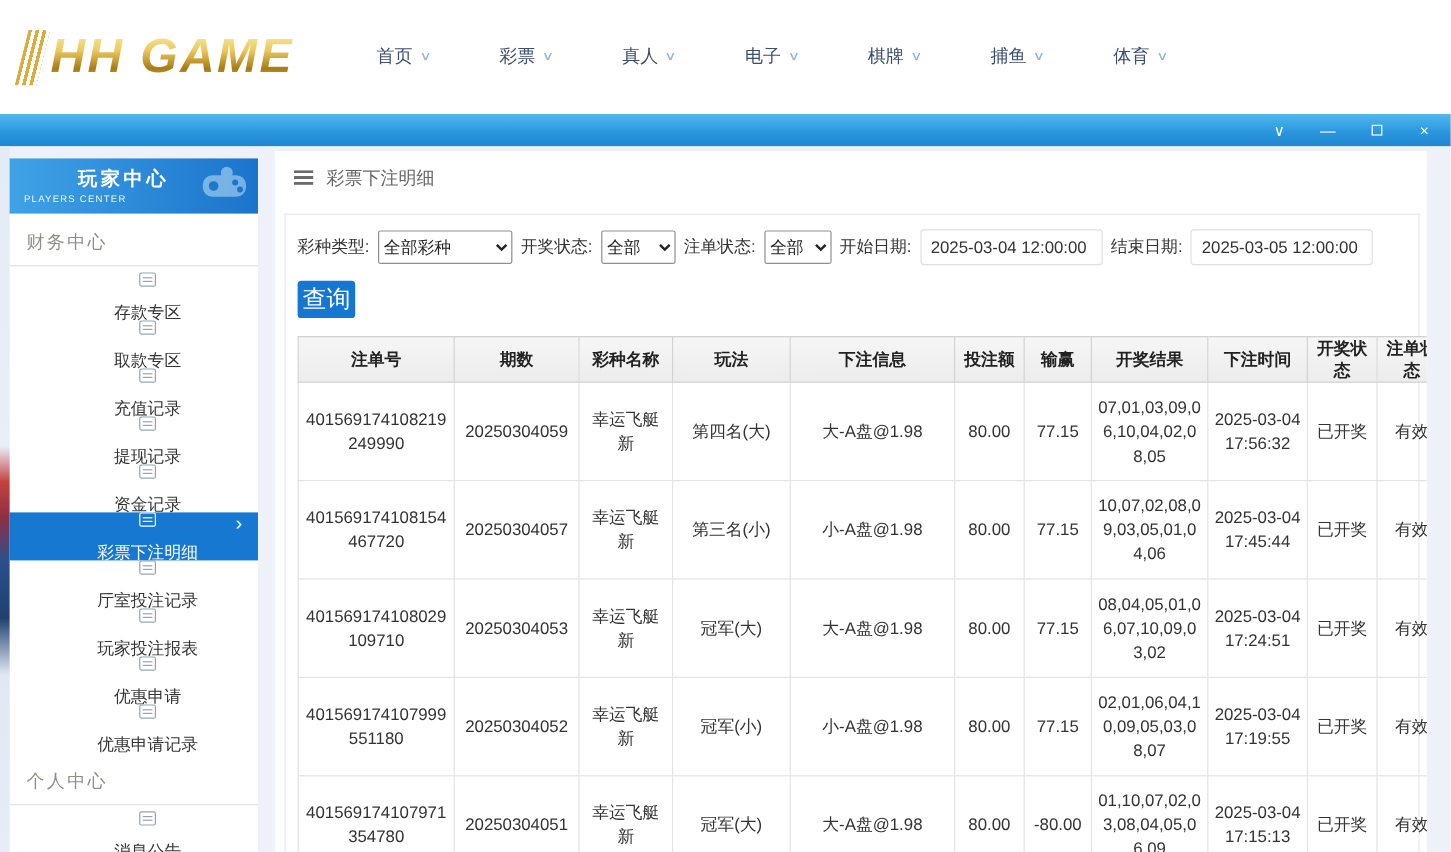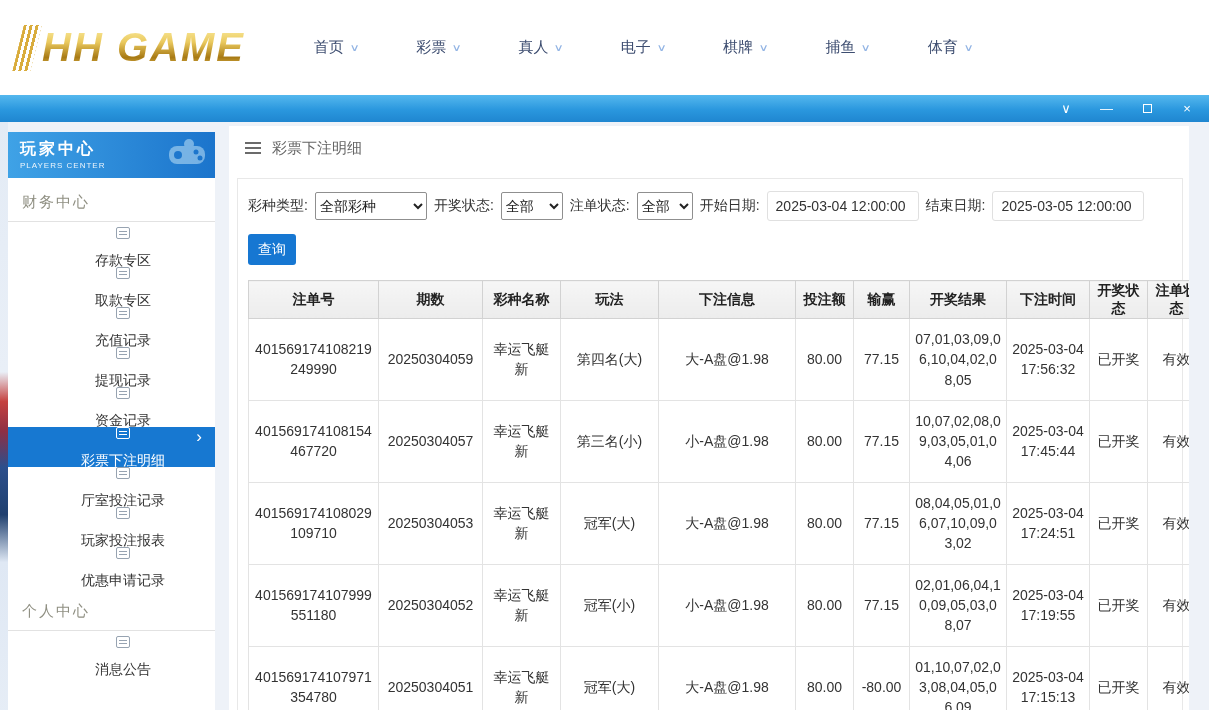--- a/index.html
+++ b/index.html
@@ -26,21 +26,21 @@
   
   .window-body { position:relative; height:595px; background:#eef2f8; display:flex; }
   .desktop-sliver { position:absolute; left:0; top:0; width:8px; height:100%;
     background:linear-gradient(180deg,#e3ebf5 0%,#e9eff7 42%,#c5413f 47%,#8e2f44 52%,#2c4f8c 58%,#20406f 66%,#dfe8f4 74%,#e6edf6 100%); }
   .bottom-strip { position:absolute; left:8px; right:0; bottom:0; height:7px; background:#d3e3f4; }
 
   
   .sidebar { margin:10px 0 0 8px; width:207px; background:#fff; height:calc(100% - 10px); flex:0 0 auto; }
   .sidebar-header { height:46px; background:linear-gradient(90deg,#3fa2e6 0%,#1b74cc 100%);
     color:#fff; padding:7px 12px; position:relative; overflow:hidden; }
-  .sh-title { font-size:16px; font-weight:bold; letter-spacing:3px; }
+  .sh-title { font-size:16px; font-weight:bold; letter-spacing:3px;margin-left:45px; }
   .sh-sub { font-size:8px; letter-spacing:1px; opacity:.9; margin-top:1px; }
   .sh-pad { position:absolute; right:8px; top:6px; opacity:.55; }
   .sec-title { color:#8f8f82; font-size:15px; letter-spacing:2px; padding:15px 14px 9px 14px;
     border-bottom:1px solid #e2e2e2; margin-bottom:5px; }
   .menu-item { height:40px; display:flex; align-items:center; gap:13px; padding-left:23px;
     font-size:14px; color:#333; cursor:pointer; position:relative;flex-direction:column; }
   .mi { width:14px; height:12px; border:1px solid #97a3b1; border-radius:2px; position:relative; flex:0 0 auto; }
   .mi::after { content:""; position:absolute; left:2px; right:2px; top:3px;
     border-top:1px solid #97a3b1; box-shadow:0 3px 0 #97a3b1; }
   .menu-item.active { background:#1778d1; color:#fff; }
@@ -54,21 +54,21 @@
   .hamburger { width:16px; height:12px;
     background:repeating-linear-gradient(180deg,#6b6b6b 0 2px, transparent 2px 5px); }
   .panel { margin:8px 6px 0 8px; border:1px solid #e8e8e8; padding:12px 10px 16px 10px; }
   .filters { display:flex; align-items:center; gap:7px; font-size:14px; color:#333; white-space:nowrap; }
   .filters select { height:28px; border:1px solid #8f8f8f; background:#fff; font-size:14px; color:#222;
     font-family:inherit; border-radius:2px; }
   .sel-type { width:112px; } .sel-draw { width:62px; } .sel-order { width:56px; }
   .date-input { height:30px; width:152px; border:1px solid #e0e0e0; border-radius:3px;
     font-size:14px; color:#333; padding:0 8px; font-family:inherit; }
   .search-btn { margin-top:13px; width:48px; height:31px; background:#1677d2; color:#fff; border:none;
-    border-radius:3px; font-size:14px; font-family:Liberation Sans, sans-serif; cursor:pointer; }
+    border-radius:3px; font-size:20px; font-family:Liberation Sans, sans-serif; cursor:pointer; }
 
   
   table { width:100%; border-collapse:collapse; table-layout:fixed; margin-top:15px; }
   th { background:linear-gradient(180deg,#f6f6f6,#ececec); border:1px solid #d2d2d2; height:38px;
     font-size:14px; color:#222; font-weight:bold; padding:0 2px; overflow:hidden; }
   td { border:1px solid #e3e3e3; text-align:center; vertical-align:middle; font-size:14px; color:#333;
     padding:10px 4px; height:74px; word-break:break-all; line-height:1.45; }
   .col0{width:130px}.col1{width:104px}.col2{width:78px}.col3{width:98px}.col4{width:137px}
   .col5{width:58px}.col6{width:56px}.col7{width:97px}.col8{width:83px}.col9{width:58px}.col10{width:58px}
 </style>
@@ -161,20 +161,24 @@
           <span class="mi-label">彩票下注明细</span>
           <span class="mi-arrow">›</span>
         </div>
         <div class="menu-item">
           <span class="mi"></span>
           <span class="mi-label">厅室投注记录</span>
         </div>
         <div class="menu-item">
           <span class="mi"></span>
           <span class="mi-label">玩家投注报表</span>
+        </div>
+        <div class="menu-item">
+          <span class="mi"></span>
+          <span class="mi-label">优惠申请</span>
         </div>
         <div class="menu-item">
           <span class="mi"></span>
           <span class="mi-label">优惠申请记录</span>
         </div>
         <div class="sec-title">个人中心</div>
         <div class="menu-item">
           <span class="mi"></span>
           <span class="mi-label">消息公告</span>
         </div>

